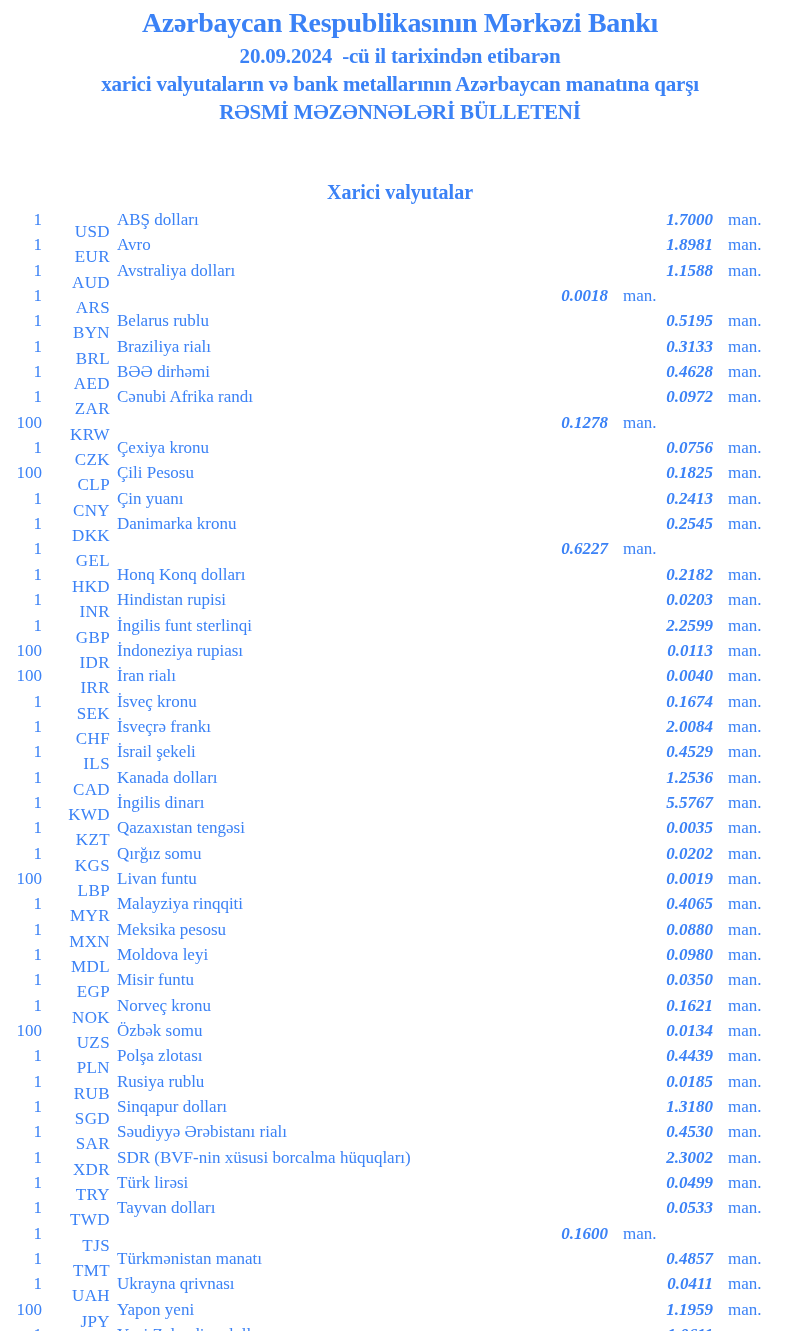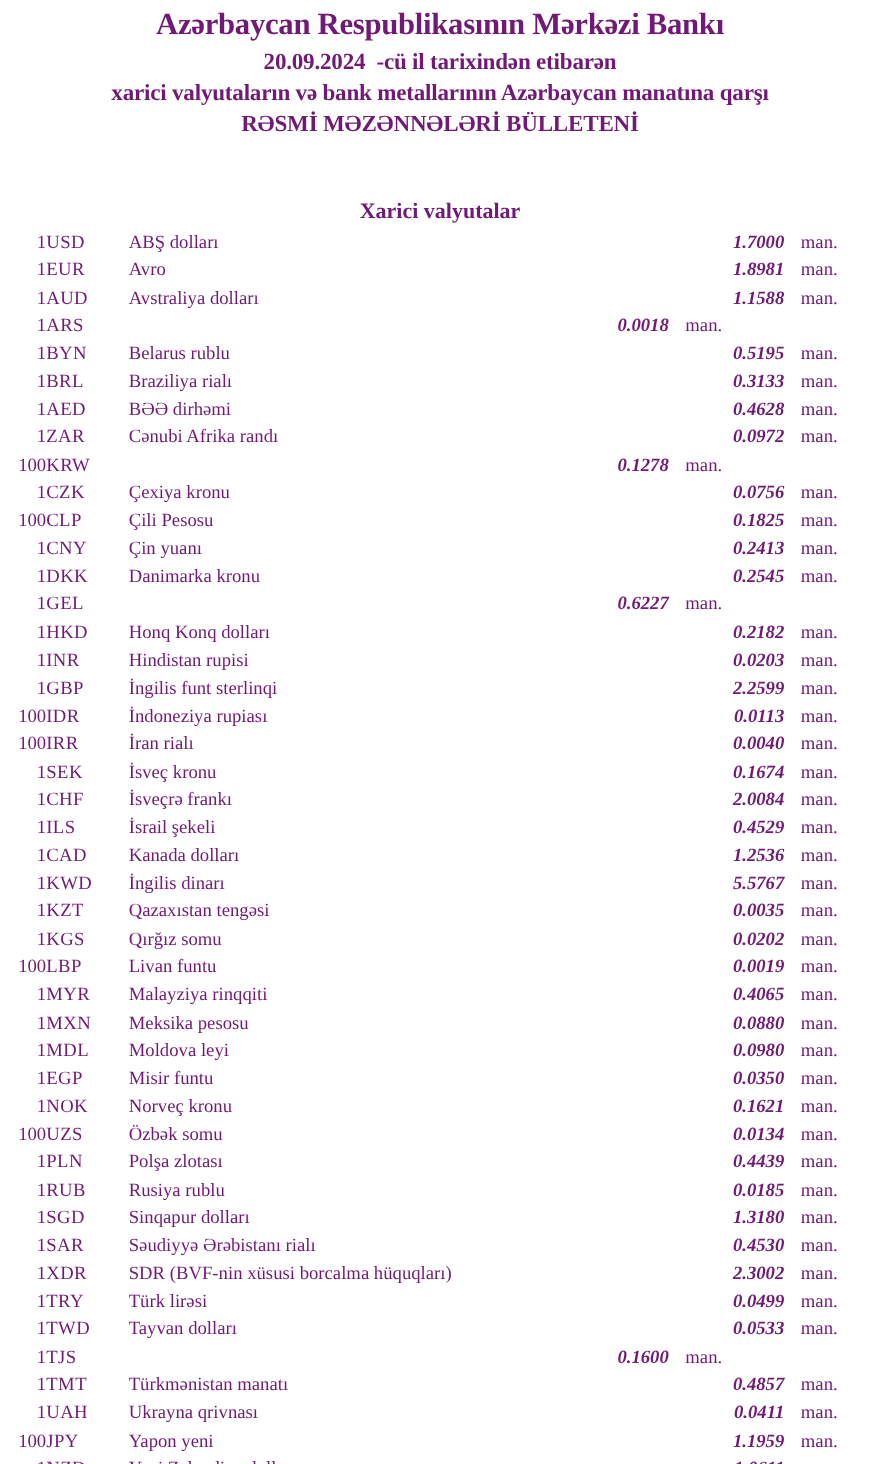--- a/index.html
+++ b/index.html
@@ -1,20 +1,20 @@
 <!DOCTYPE html>
 <html><head>
 <meta charset="utf-8">
 <style>
   html, body { margin: 0; padding: 0; }
   .page {
     width: 800px;
     height: 1331px;
     background: #ffffff;
-    color: #701a75;
+    color: #3b82f6;
     font-family: "Liberation Serif", "DejaVu Serif", serif;
     overflow: hidden;
     position: relative;
   }
   .hdr { text-align: center; }
   .h-bank {
     font-size: 28px;
     font-weight: 700;
     line-height: 38px;
     padding-top: 4px;
@@ -36,21 +36,21 @@
   }
   .rows { margin-top: 2px; }
   .row {
     display: grid;
     grid-template-columns: 42px 68px 1fr 105px 72px;
     height: 25.35px;
     line-height: 25.35px;
     font-size: 17px;
   }
   .c-nom  { text-align: right; }
-  .c-code { text-align: left; letter-spacing: 0.4px; }
+  .c-code { text-align: right; letter-spacing: 0.4px; margin-top: 12px; }
   .c-name { padding-left: 7px; white-space: nowrap; overflow: hidden; }
   .c-rate { text-align: right; padding-right: 15px; font-weight: 700; font-style: italic; }
   .c-unit { text-align: left; }
 </style>
 </head>
 <body>
 
 <div class="page">
   <div class="hdr">
     <div class="h-bank">Azərbaycan Respublikasının Mərkəzi Bankı</div>

